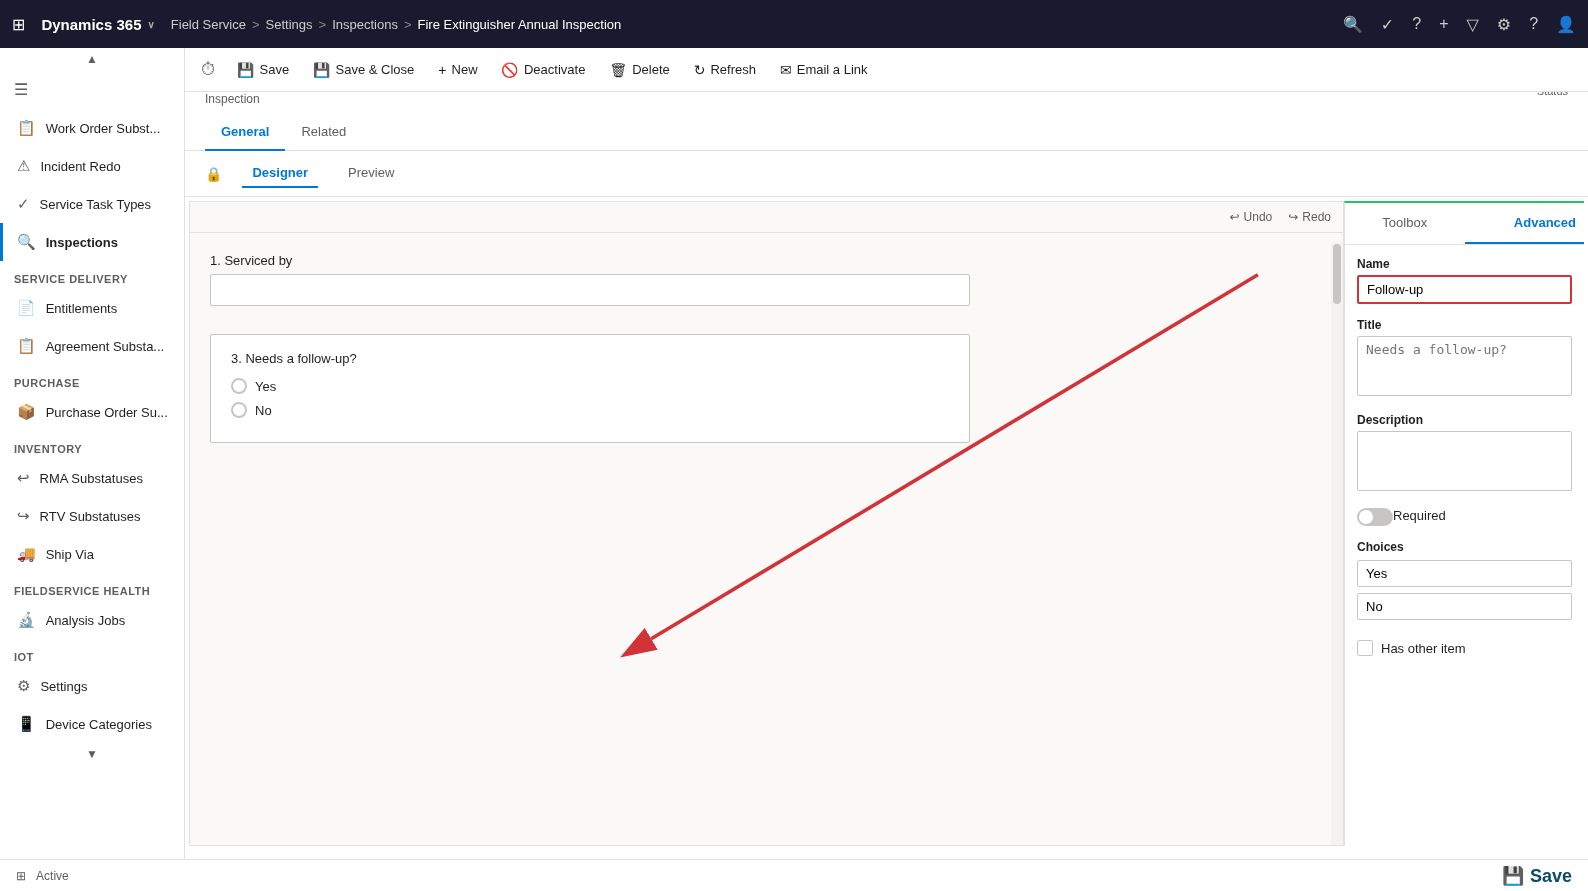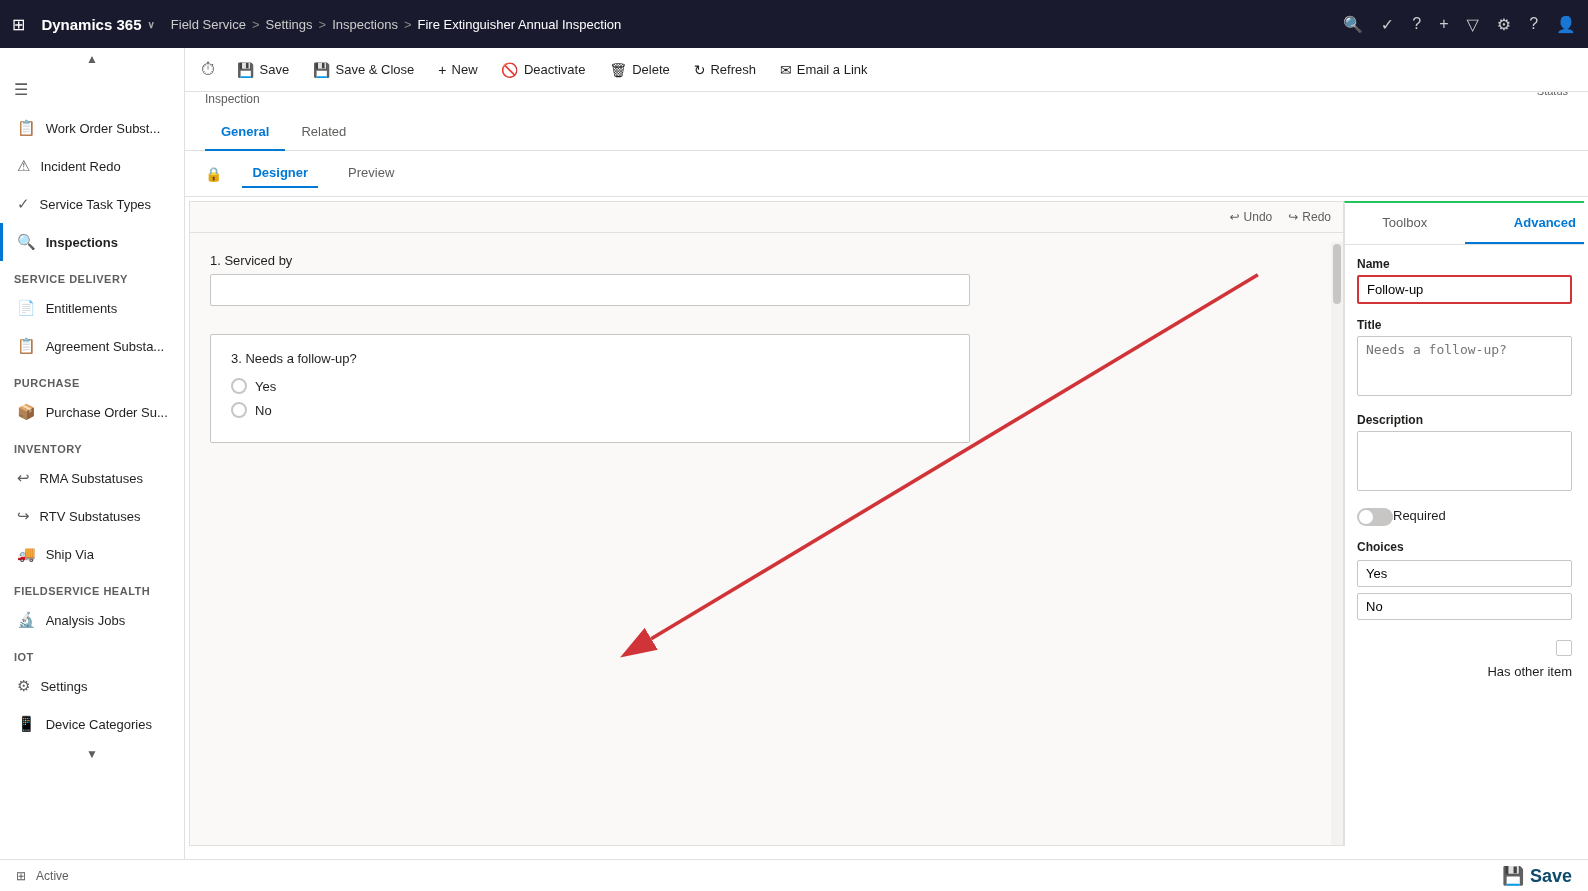--- a/index.html
+++ b/index.html
@@ -352,24 +352,23 @@
       border-radius: 2px;
       padding: 5px 8px;
       font-size: 13px;
       background: #fff;
       margin-bottom: 6px;
     }
 
     
     .checkbox-row {
       display: flex;
-      align-items: flex-end;
+      align-items: center;
       gap: 8px;
       margin-bottom: 12px;
-      flex-direction: column;
     }
     .checkbox-box {
       width: 16px;
       height: 16px;
       border: 1px solid #c8c6c4;
       border-radius: 2px;
       background: #fff;
       flex-shrink: 0;
     }
     .checkbox-label { font-size: 13px; color: #201f1e; }

